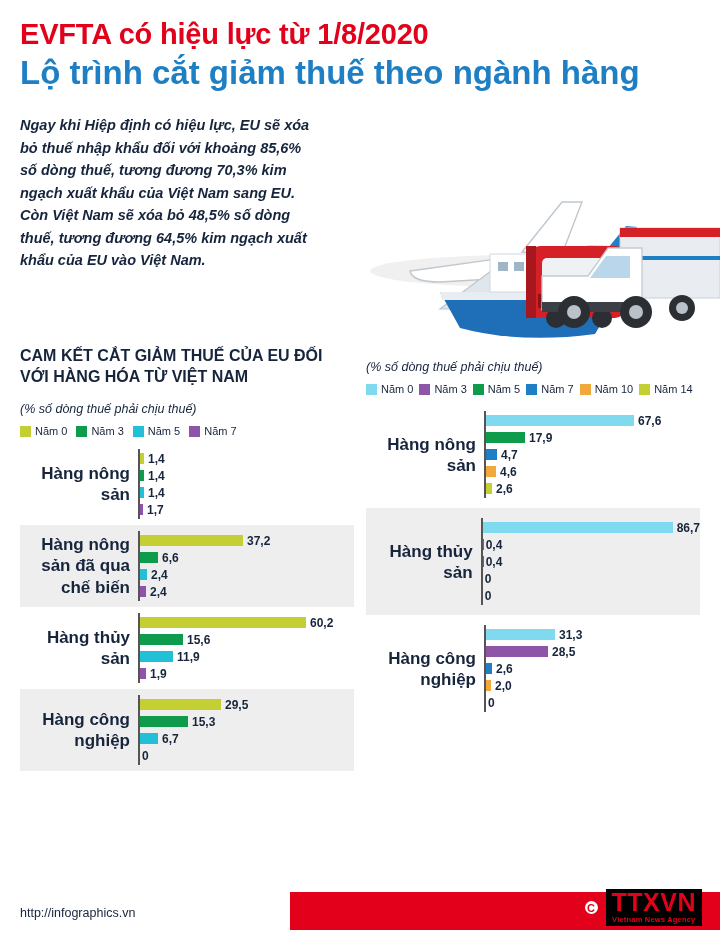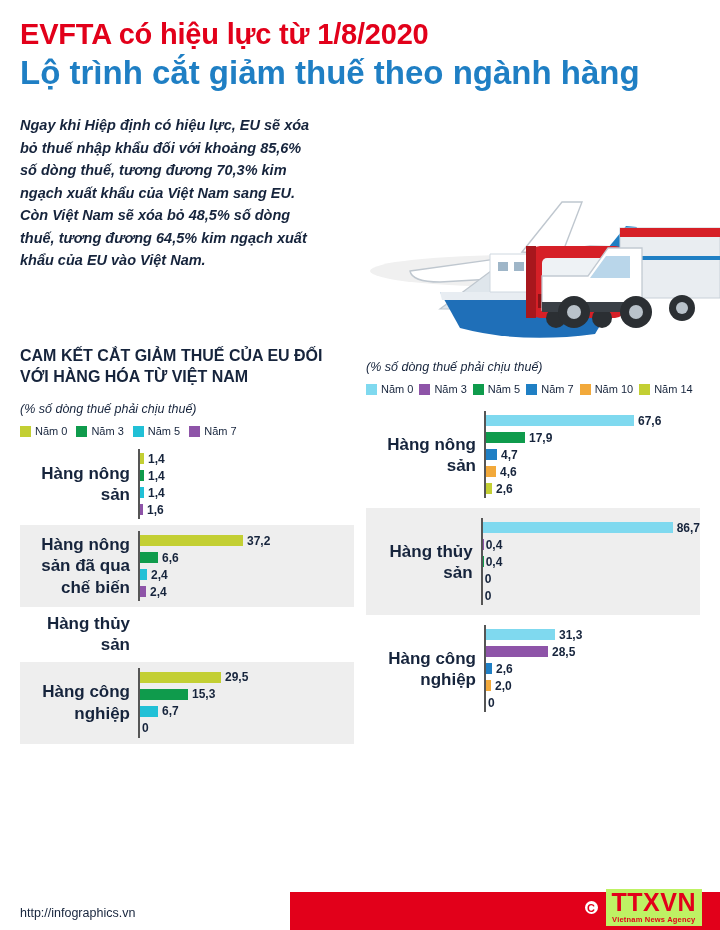--- a/index.html
+++ b/index.html
@@ -78,21 +78,21 @@
     position:absolute; left:0; bottom:0; width:290px; height:38px; background:#fff;
   }
   .logo-wrap {
     position:absolute; right:18px; bottom:4px; display:flex; align-items:center; gap:6px;
   }
   .logo-c {
     width:17px; height:17px; border-radius:50%; border:2px solid #e2001a;
     color:#e2001a; font-size:11px; font-weight:bold; display:flex;
     align-items:center; justify-content:center; background:#fff;
   }
-  .logo-box { background:#bef264; padding:1px 6px 2px 6px; text-align:center; }
+  .logo-box { background:#000000; padding:1px 6px 2px 6px; text-align:center; }
   .logo-text { color:#e2001a; font-weight:bold; font-size:25px; line-height:1; letter-spacing:0.5px; }
   .logo-sub { color:#e2001a; font-size:7.5px; font-weight:bold; letter-spacing:0.2px; }
 </style>
 </head>
 <body>
 
 <div class="page">
 
   <div class="header">
     <div class="title-main">EVFTA có hiệu lực từ 1/8/2020</div>
@@ -186,21 +186,21 @@
             <div class="barrow">
               <span class="bar" style="background:#0f9b4c;width:4px"></span>
               <span class="barval">1,4</span>
             </div>
             <div class="barrow">
               <span class="bar" style="background:#21c0d6;width:4px"></span>
               <span class="barval">1,4</span>
             </div>
             <div class="barrow">
               <span class="bar" style="background:#8e54a8;width:3px"></span>
-              <span class="barval">1,6</span>
+              <span class="barval">1,7</span>
             </div>
           </div>
         </div>
 
         <div class="grp shaded">
           <div class="grp-label">Hàng nông sản đã qua chế biến</div>
           <div class="bars">
             <div class="barrow">
               <span class="bar" style="background:#c3cf33;width:103px"></span>
               <span class="barval">37,2</span>
@@ -215,20 +215,38 @@
             </div>
             <div class="barrow">
               <span class="bar" style="background:#8e54a8;width:6px"></span>
               <span class="barval">2,4</span>
             </div>
           </div>
         </div>
 
         <div class="grp">
           <div class="grp-label">Hàng thủy sản</div>
+          <div class="bars">
+            <div class="barrow">
+              <span class="bar" style="background:#c3cf33;width:166px"></span>
+              <span class="barval">60,2</span>
+            </div>
+            <div class="barrow">
+              <span class="bar" style="background:#0f9b4c;width:43px"></span>
+              <span class="barval">15,6</span>
+            </div>
+            <div class="barrow">
+              <span class="bar" style="background:#21c0d6;width:33px"></span>
+              <span class="barval">11,9</span>
+            </div>
+            <div class="barrow">
+              <span class="bar" style="background:#8e54a8;width:6px"></span>
+              <span class="barval">1,9</span>
+            </div>
+          </div>
         </div>
 
         <div class="grp shaded">
           <div class="grp-label">Hàng công nghiệp</div>
           <div class="bars">
             <div class="barrow">
               <span class="bar" style="background:#c3cf33;width:81px"></span>
               <span class="barval">29,5</span>
             </div>
             <div class="barrow">

